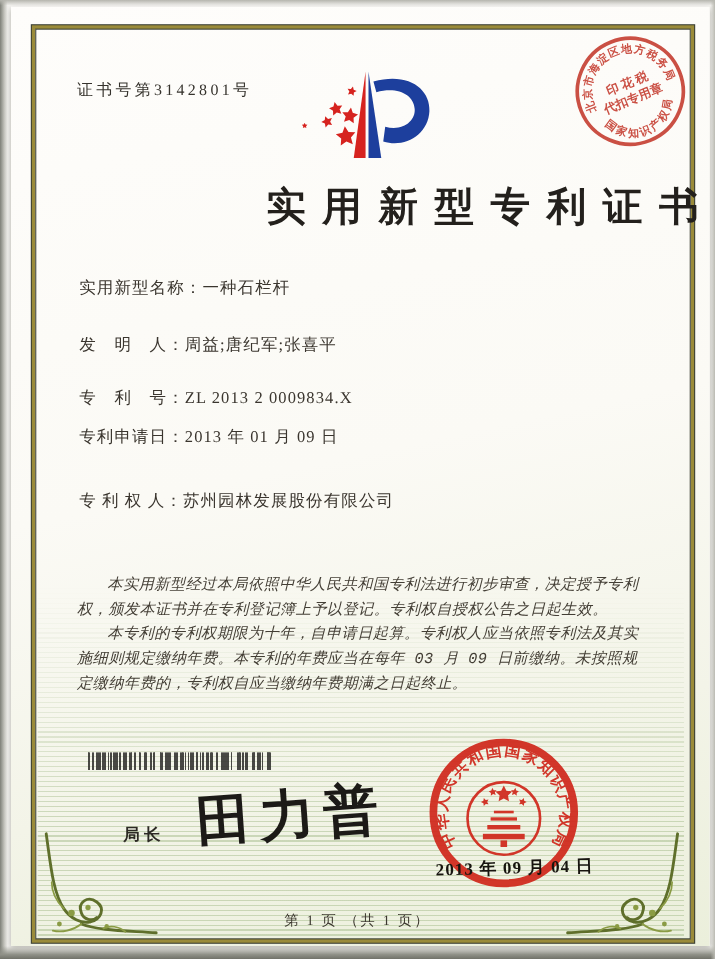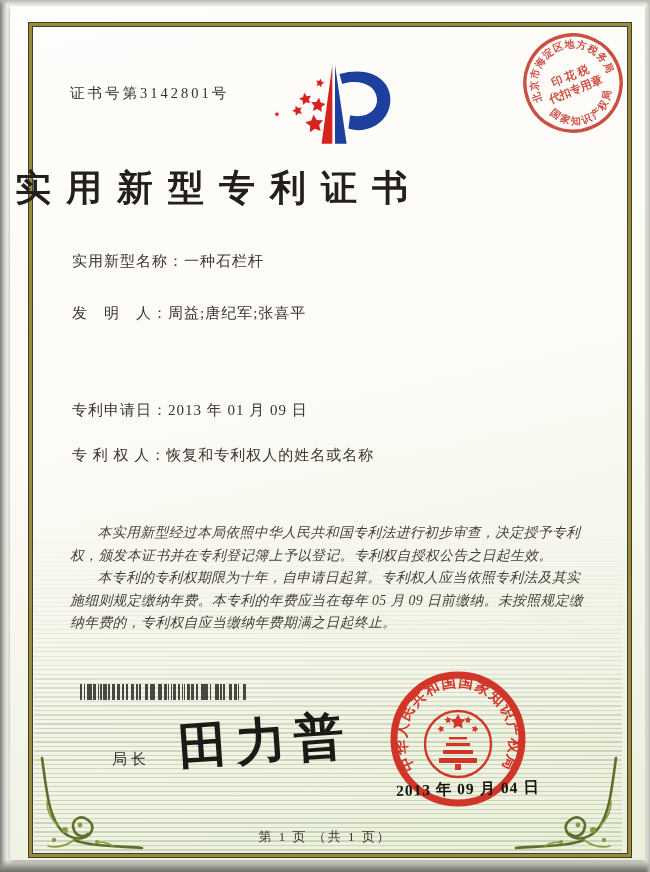--- a/index.html
+++ b/index.html
@@ -17,33 +17,33 @@
   .paper{position:absolute;left:10px;top:6px;right:5px;bottom:12px;
          background:linear-gradient(168deg,#fefdfb 0%,#fbfaf5 48%,#f3f4e8 76%,#ebefdb 100%);
          box-shadow:0 2px 5px rgba(60,60,50,.35);}
   .guilloche{position:absolute;left:34px;right:28px;top:530px;bottom:18px;
          background:repeating-linear-gradient(180deg,rgba(140,170,110,.38) 0 1px,rgba(0,0,0,0) 1px 4.5px);
          -webkit-mask-image:linear-gradient(180deg,transparent 0,rgba(0,0,0,.35) 30%,#000 65%);
          mask-image:linear-gradient(180deg,transparent 0,rgba(0,0,0,.35) 30%,#000 65%);}
   .frame{position:absolute;left:32px;top:26px;right:22px;bottom:18px;
          border:1px solid var(--frame-dark);
          box-shadow:0 0 0 3px var(--frame-gold),0 0 0 4px var(--frame-dark);}
-  .cert-no{position:absolute;left:70px;top:72px;font-size:14.5px;letter-spacing:3px;color:#35322c;margin-top:12px;}
+  .cert-no{position:absolute;left:70px;top:72px;font-size:14.5px;letter-spacing:3px;color:#35322c;}
   .logo{position:absolute;left:268px;top:52px;width:134px;height:112px;}
-  .title{position:absolute;left:0;right:0;top:164px;text-align:left;font-size:36px;font-weight:700;
+  .title{position:absolute;left:0;right:0;top:164px;text-align:right;font-size:36px;font-weight:700;
          letter-spacing:15px;padding-left:15px;color:#23201c;}
   .field{position:absolute;left:72px;font-size:15px;letter-spacing:1px;color:#3a352e;white-space:nowrap;}
   .field .lab{font-weight:400;}
   .paras{position:absolute;left:70px;right:62px;top:522px;font-size:13.8px;line-height:22.5px;
          font-style:italic;color:#433e35;letter-spacing:.4px;}
-  .paras p{margin:0;text-indent:2em;}
+  .paras p{margin:0;text-indent:2em;font-family:Liberation Mono, monospace;}
   .barcode{position:absolute;left:80px;top:684px;width:167px;height:16px;opacity:.85;
          background:repeating-linear-gradient(90deg,#2b2b28 0 2px,rgba(0,0,0,0) 2px 4px,#2b2b28 4px 5px,rgba(0,0,0,0) 5px 9px,#2b2b28 9px 12px,rgba(0,0,0,0) 12px 14px),
                     repeating-linear-gradient(90deg,#2b2b28 0 1px,rgba(0,0,0,0) 1px 7px,#2b2b28 7px 9px,rgba(0,0,0,0) 9px 13px);}
-  .director{position:absolute;left:112px;top:750px;font-size:15px;letter-spacing:4px;color:#2c2924;}
+  .director{position:absolute;left:112px;top:750px;font-size:15px;letter-spacing:4px;color:#2c2924;font-weight:bold;}
   .signature{position:absolute;left:178px;top:708px;font-size:50px;font-weight:600;color:#1c1a17;
          font-family:cursive;transform:rotate(-4deg);letter-spacing:8px;white-space:nowrap;}
   .seal{position:absolute;left:387px;top:668px;width:142px;height:142px;opacity:.93;}
   .seal-date{position:absolute;left:396px;top:779px;font-size:15.5px;font-weight:700;color:#17140f;
          letter-spacing:1px;white-space:nowrap;transform:rotate(-1.5deg);}
   .footer{position:absolute;left:0;right:0;top:828px;text-align:center;font-size:13px;letter-spacing:2px;color:#3c382f;}
   .tax-stamp{position:absolute;left:519px;top:29px;width:108px;height:108px;opacity:.88;}
   .orn{position:absolute;bottom:16px;width:112px;height:100px;}
   .orn.br{right:25px;}
   .orn.bl{left:33px;transform:scaleX(-1);}
@@ -110,30 +110,33 @@
   </svg>
 
   <div class="title">实用新型专利证书</div>
 
   <div class="field" style="top:252px">
     <span class="lab">实用新型名称：</span><span>一种石栏杆</span>
   </div>
   <div class="field" style="top:304px">
     <span class="lab">发　明　人：</span><span>周益;唐纪军;张喜平</span>
   </div>
-  <div class="field" style="top:401px">
+  <div class="field" style="top:352px">
+    <span class="lab">专　利　号：</span><span>ZL 2013 2 0009834.X</span>
+  </div>
+  <div class="field" style="top:388px">
     <span class="lab">专利申请日：</span><span>2013 年 01 月 09 日</span>
   </div>
   <div class="field" style="top:446px">
-    <span class="lab">专 利 权 人：</span><span>恢复和专利权人的姓名或名称</span>
+    <span class="lab">专 利 权 人：</span><span>苏州园林发展股份有限公司</span>
   </div>
 
   <div class="paras">
     <p>本实用新型经过本局依照中华人民共和国专利法进行初步审查，决定授予专利权，颁发本证书并在专利登记簿上予以登记。专利权自授权公告之日起生效。</p>
-    <p>本专利的专利权期限为十年，自申请日起算。专利权人应当依照专利法及其实施细则规定缴纳年费。本专利的年费应当在每年 05 月 09 日前缴纳。未按照规定缴纳年费的，专利权自应当缴纳年费期满之日起终止。</p>
+    <p>本专利的专利权期限为十年，自申请日起算。专利权人应当依照专利法及其实施细则规定缴纳年费。本专利的年费应当在每年 03 月 09 日前缴纳。未按照规定缴纳年费的，专利权自应当缴纳年费期满之日起终止。</p>
   </div>
 
   <div class="barcode"></div>
 
   <div class="director">局长</div>
   <div class="signature">田力普</div>
 
   <svg class="seal" viewBox="0 0 142 142">
     <circle cx="71" cy="71" r="64" fill="none" stroke="var(--seal-red)" stroke-width="7"></circle>
     <path id="sealArc" d="M28.4,100.8 A52,52 0 1 1 113.6,100.8" fill="none"></path>

